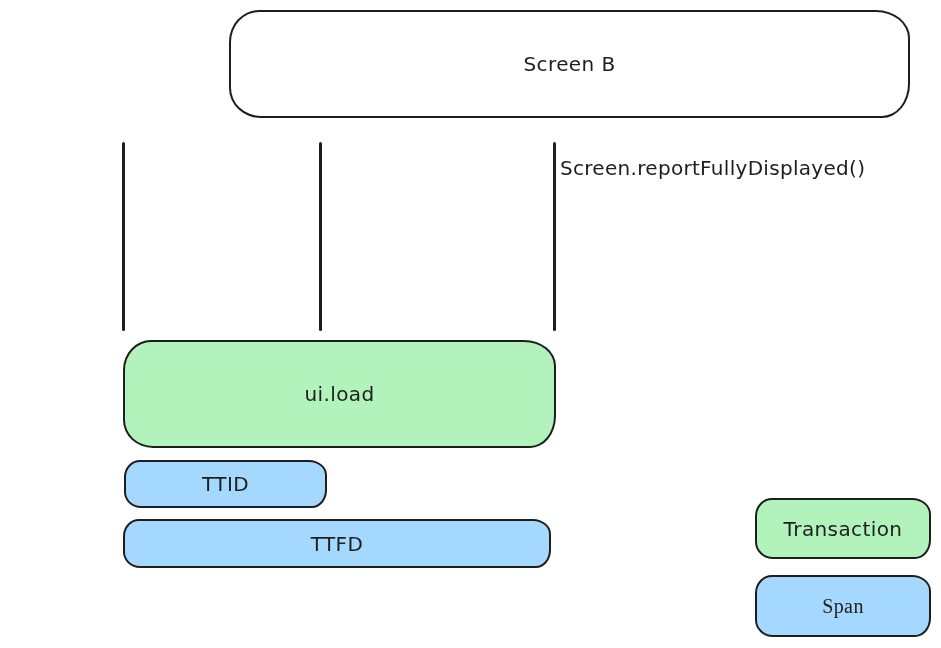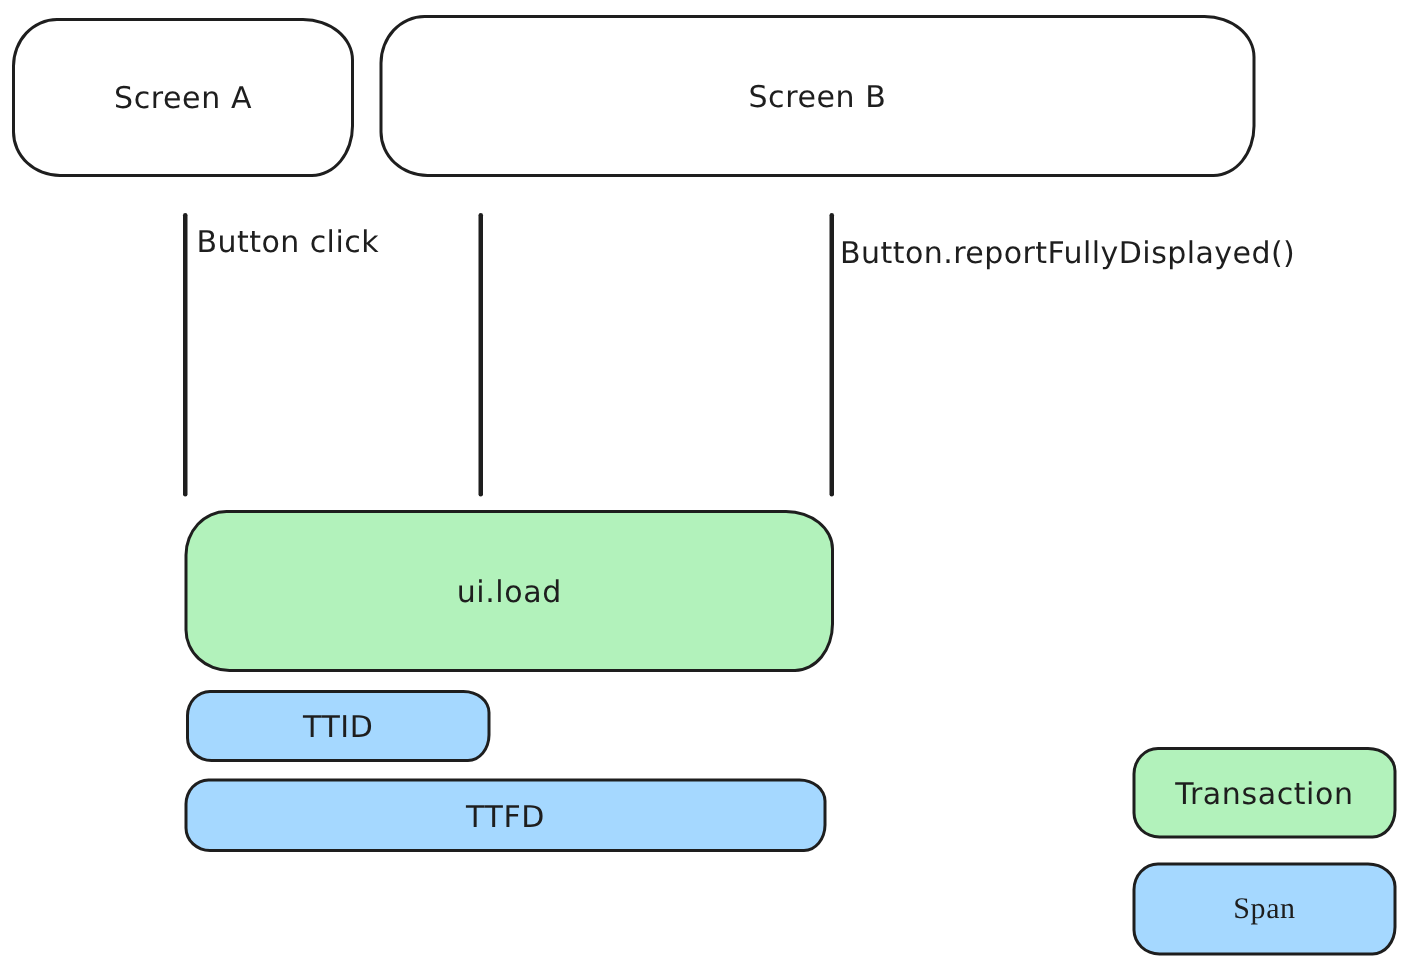--- a/index.html
+++ b/index.html
@@ -23,21 +23,21 @@
     border: 2.5px solid var(--stroke);
     background: var(--background);
     display: flex;
     align-items: center;
     justify-content: center;
     font-size: 20px;
     letter-spacing: 0.4px;
   }
   .screen { border-radius: 30px 34px 28px 32px / 32px 28px 34px 30px; }
   #screen-a { left: 8px;  top: 12px; width: 228px; height: 106px; }
-  #screen-b { left: 253px; top: 10px; width: 584px; height: 108px; }
+  #screen-b { left: 229px; top: 10px; width: 681px; height: 108px; }
 
   .vline {
     position: absolute;
     width: 3px;
     top: 142px;
     height: 189px;
     background: var(--stroke);
     border-radius: 2px;
   }
   #line-button-click  { left: 122px; }
@@ -76,33 +76,29 @@
   #legend-transaction { left: 755px; top: 498px; width: 176px; height: 61px;
                         border-radius: 17px 19px 16px 18px / 18px 16px 19px 17px; }
   #legend-span        { left: 755px; top: 575px; width: 176px; height: 62px;
                         border-radius: 17px 19px 16px 18px / 18px 16px 19px 17px; font-family: Liberation Serif, serif; }
 </style>
 </head>
 <body>
 
 <div class="canvas">
 
-  <div class="box screen" id="screen-a">
-    <span>Screen A</span>
-  </div>
   <div class="box screen" id="screen-b">
     <span>Screen B</span>
   </div>
 
   <div class="vline" id="line-button-click"></div>
   <div class="vline" id="line-first-frame"></div>
   <div class="vline" id="line-fully-displayed"></div>
 
-  <div class="event-label" id="label-button-click">Button click</div>
-  <div class="event-label" id="label-fully-displayed">Button.reportFullyDisplayed()</div>
+  <div class="event-label" id="label-fully-displayed">Screen.reportFullyDisplayed()</div>
 
   <div class="bar transaction" id="bar-ui-load">
     <span>ui.load</span>
   </div>
   <div class="bar span" id="bar-ttid">
     <span>TTID</span>
   </div>
   <div class="bar span" id="bar-ttfd">
     <span>TTFD</span>
   </div>

